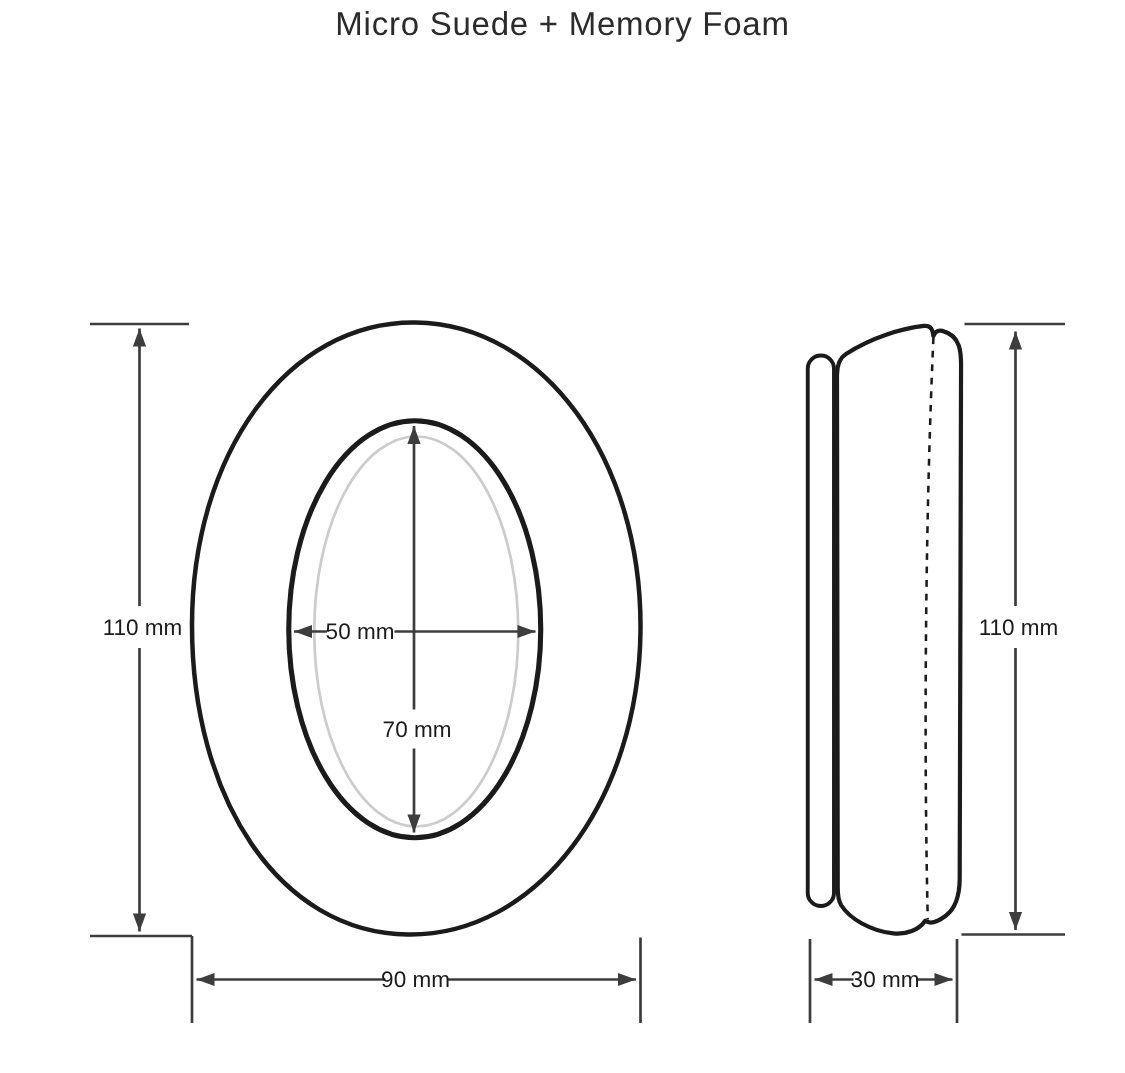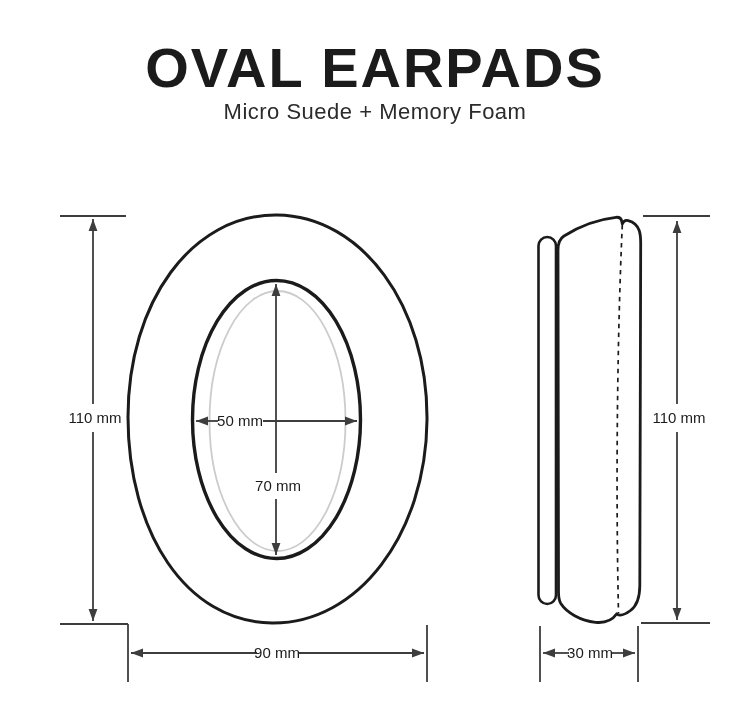--- a/index.html
+++ b/index.html
@@ -82,21 +82,20 @@
     fill: #1b1b1b;
     text-anchor: middle;
   }
 </style>
 </head>
 <body>
 
 <div class="page">
 
   <header class="title-block">
-    <h1 class="main-title">OVAL EARPADS</h1>
     <h2 class="sub-title">Micro Suede + Memory Foam</h2>
   </header>
 
   <svg class="diagram" width="750" height="715" viewBox="0 0 750 715" xmlns="http://www.w3.org/2000/svg">
     <defs>
       <marker id="arr" markerUnits="userSpaceOnUse" markerWidth="14" markerHeight="12" refX="13" refY="6" orient="auto">
         <path d="M1,1.6 L13,6 L1,10.4 Z" fill="#3d3d3d"></path>
       </marker>
     </defs>
 

